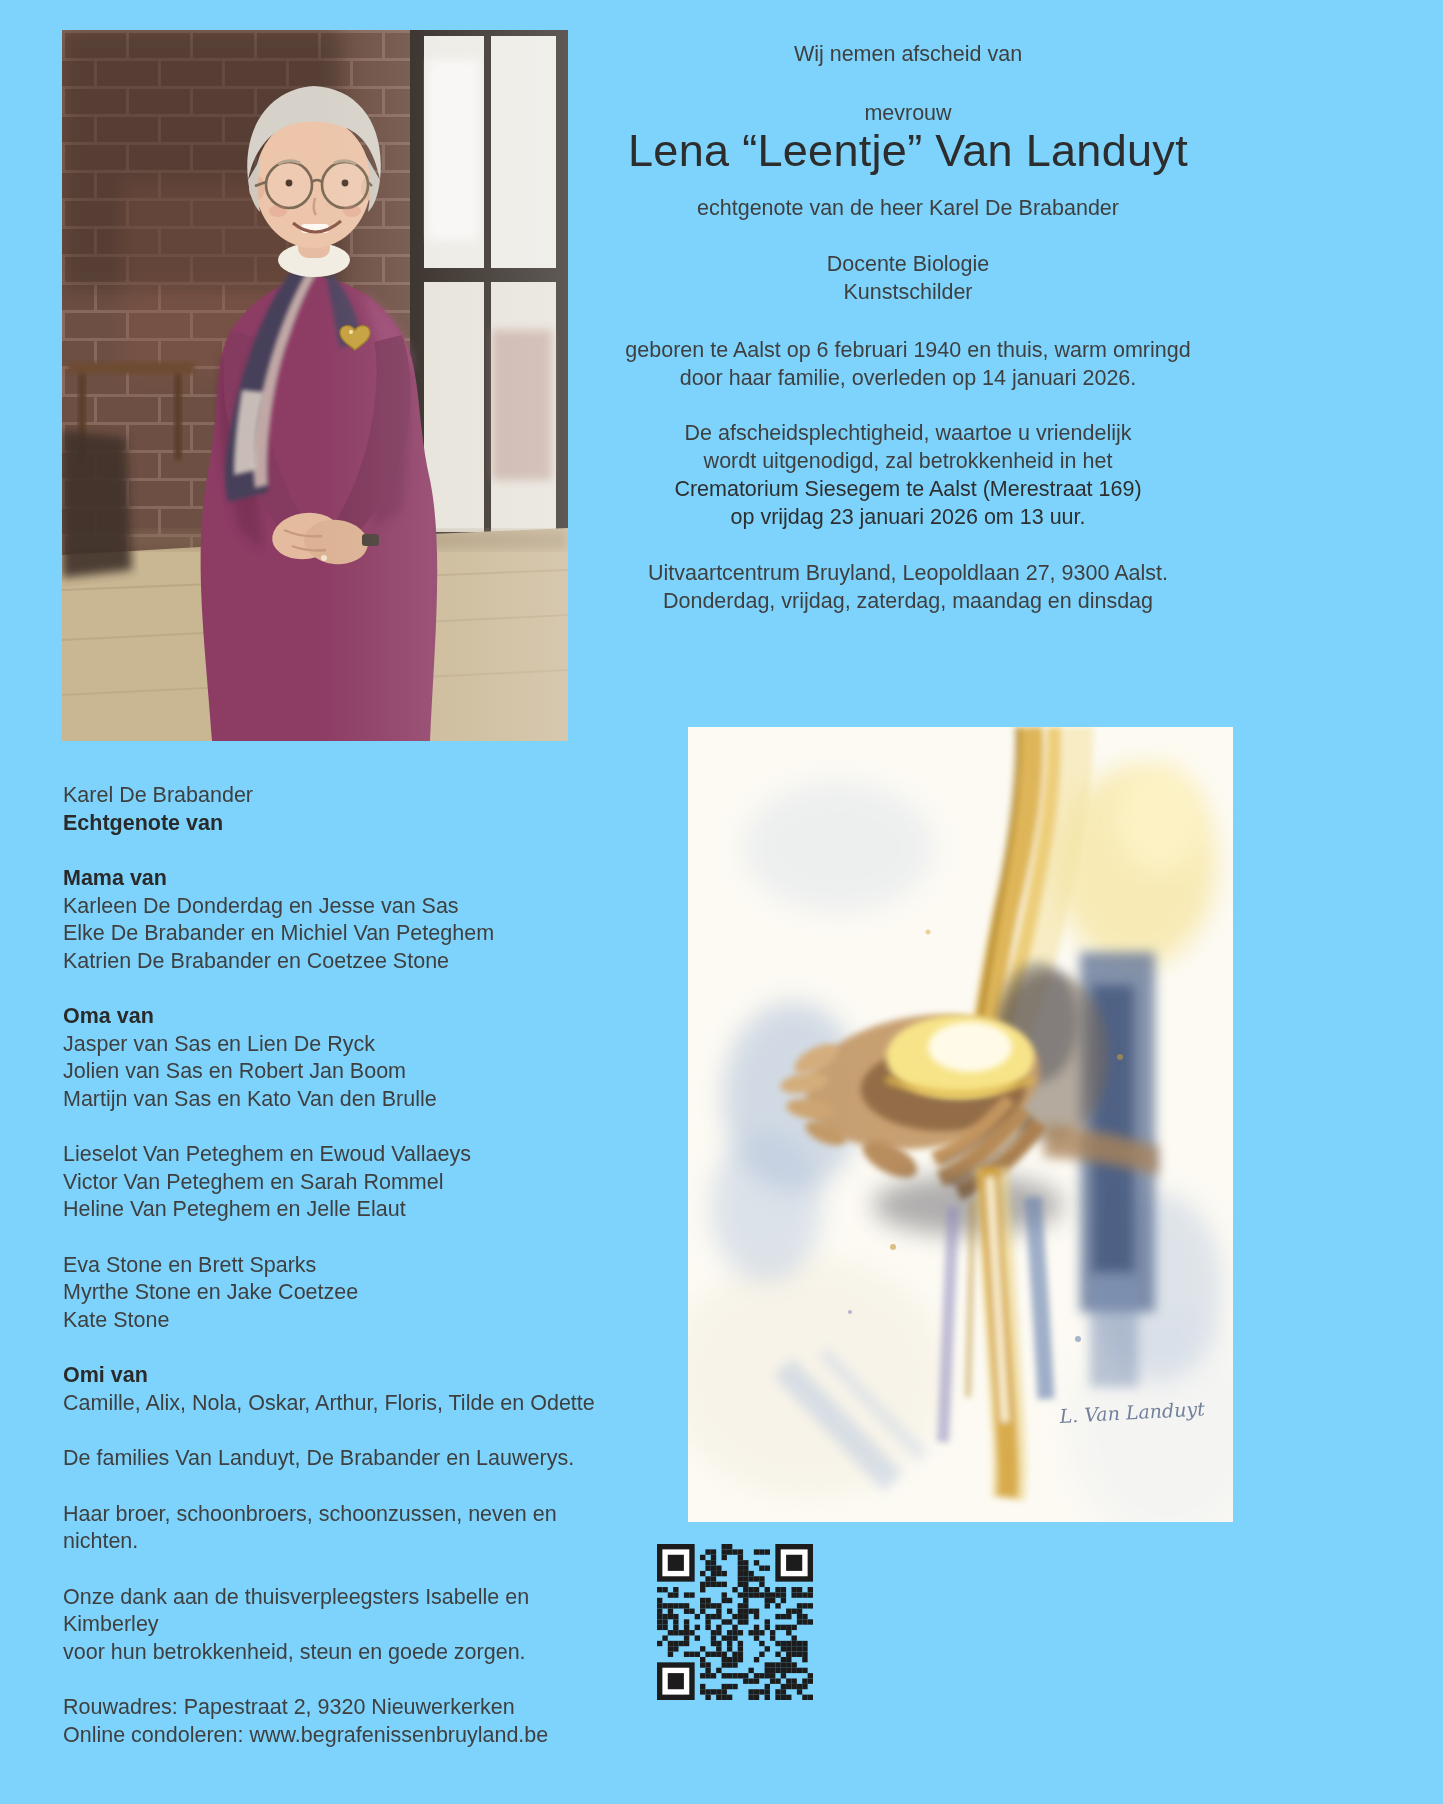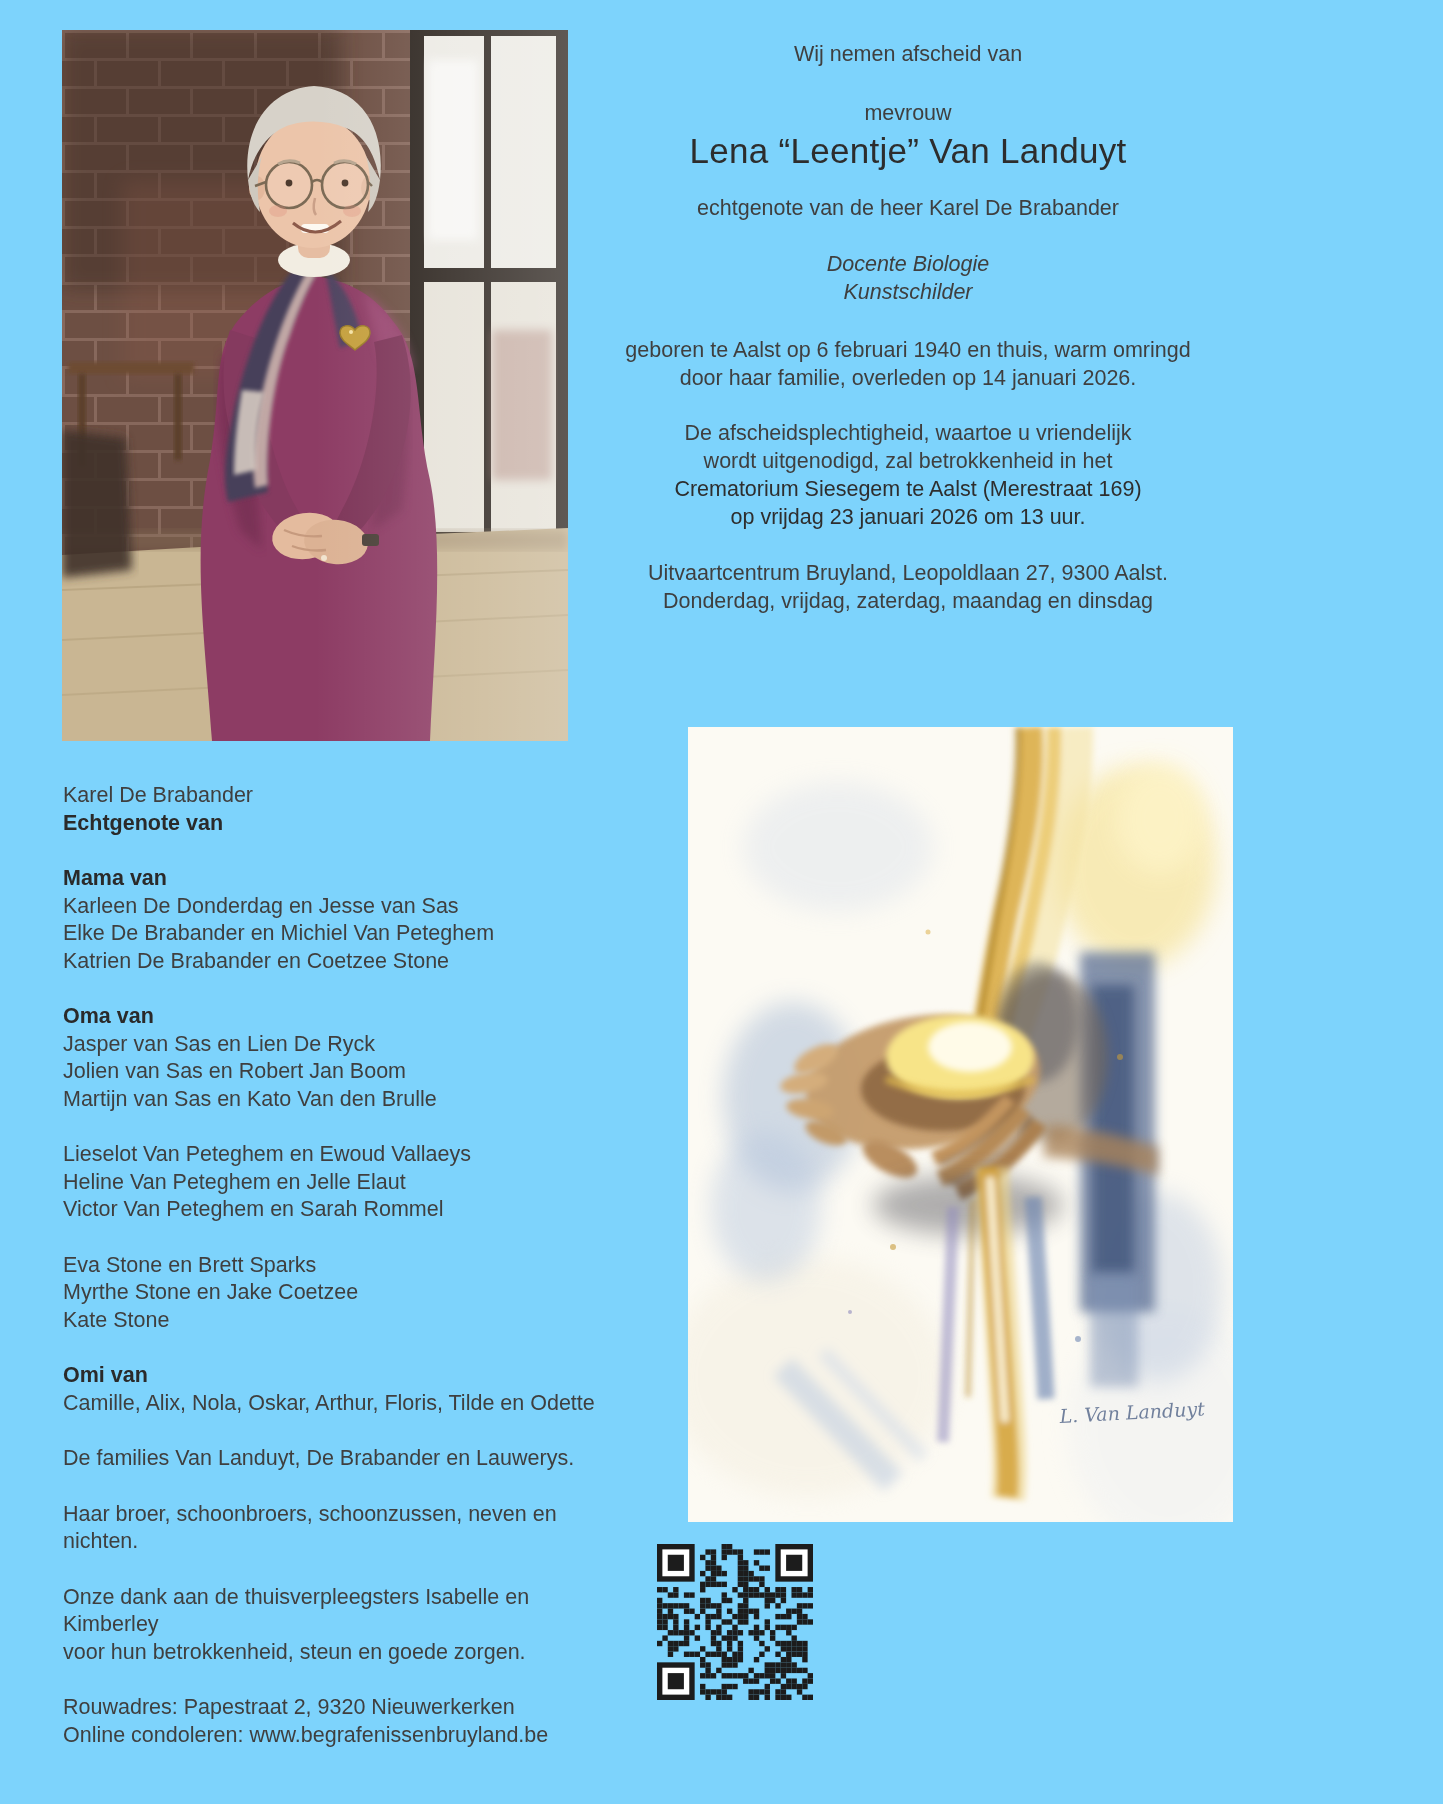--- a/index.html
+++ b/index.html
@@ -6,22 +6,22 @@
   .canvas{position:relative;width:1443px;height:1804px;background:#7dd3fc;
           font-family:"Liberation Sans",sans-serif;color:#3e3e3e;overflow:hidden}
 
   
   .photo{position:absolute;left:62px;top:30px;width:506px;height:711px;overflow:hidden}
 
   
   .rcol{position:absolute;left:585px;top:0;width:646px;text-align:center}
   .abs{position:absolute;left:0;right:0}
   .rline{font-size:21.5px;line-height:28px;color:#3f3f3f}
-  .name{font-size:35px;line-height:54px;color:#2d2d2d;letter-spacing:.3px}
-  .it{font-style:italic}
+  .name{font-size:45px;line-height:54px;color:#2d2d2d;letter-spacing:.3px}
+  .it{}
   .b{font-weight:400;color:#2e2e2e}
 
   
   .lcol{position:absolute;left:63px;top:782px;width:540px}
   .lline{font-size:21.5px;line-height:27.5px;color:#3f3f3f}
   .sec{margin-bottom:28px}
   .h{font-weight:700;color:#2a2a2a}
 
   
   .painting{position:absolute;left:688px;top:727px;width:545px;height:795px}
@@ -187,22 +187,22 @@
 
     <div class="sec">
       <div class="lline h">Oma van</div>
       <div class="lline">Jasper van Sas en Lien De Ryck</div>
       <div class="lline">Jolien van Sas en Robert Jan Boom</div>
       <div class="lline">Martijn van Sas en Kato Van den Brulle</div>
     </div>
 
     <div class="sec">
       <div class="lline">Lieselot Van Peteghem en Ewoud Vallaeys</div>
+      <div class="lline">Victor Van Peteghem en Sarah Rommel</div>
       <div class="lline">Heline Van Peteghem en Jelle Elaut</div>
-      <div class="lline">Victor Van Peteghem en Sarah Rommel</div>
     </div>
 
     <div class="sec">
       <div class="lline">Eva Stone en Brett Sparks</div>
       <div class="lline">Myrthe Stone en Jake Coetzee</div>
       <div class="lline">Kate Stone</div>
     </div>
 
     <div class="sec">
       <div class="lline h">Omi van</div>

